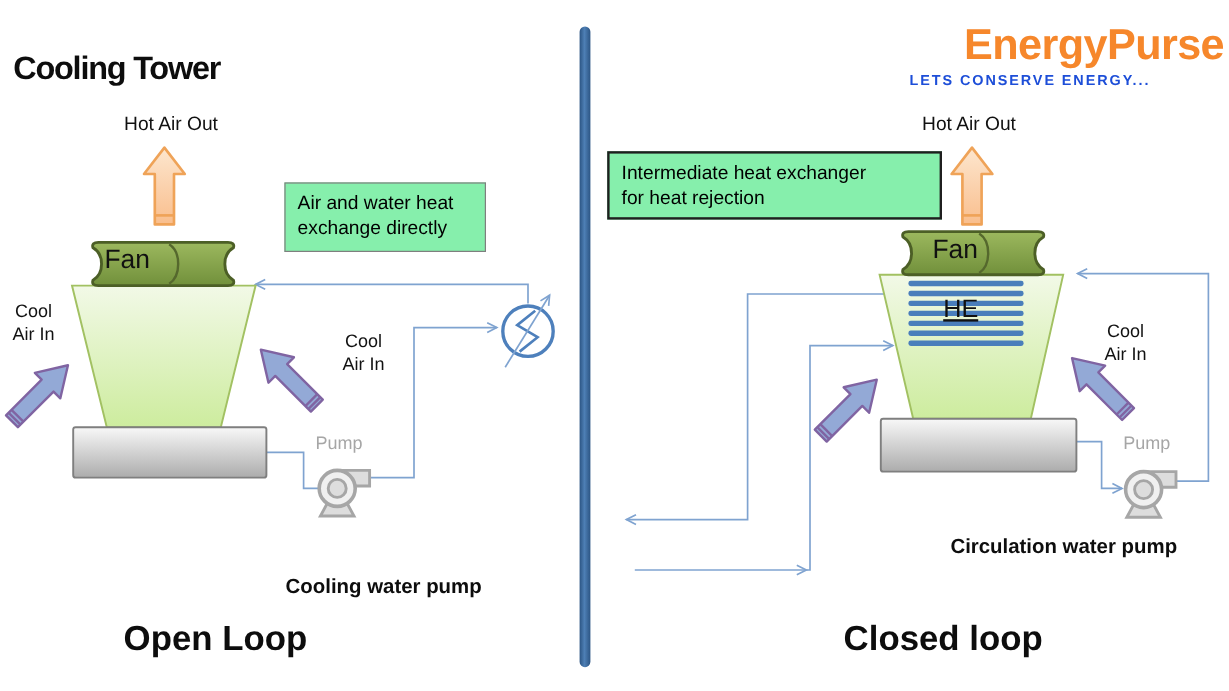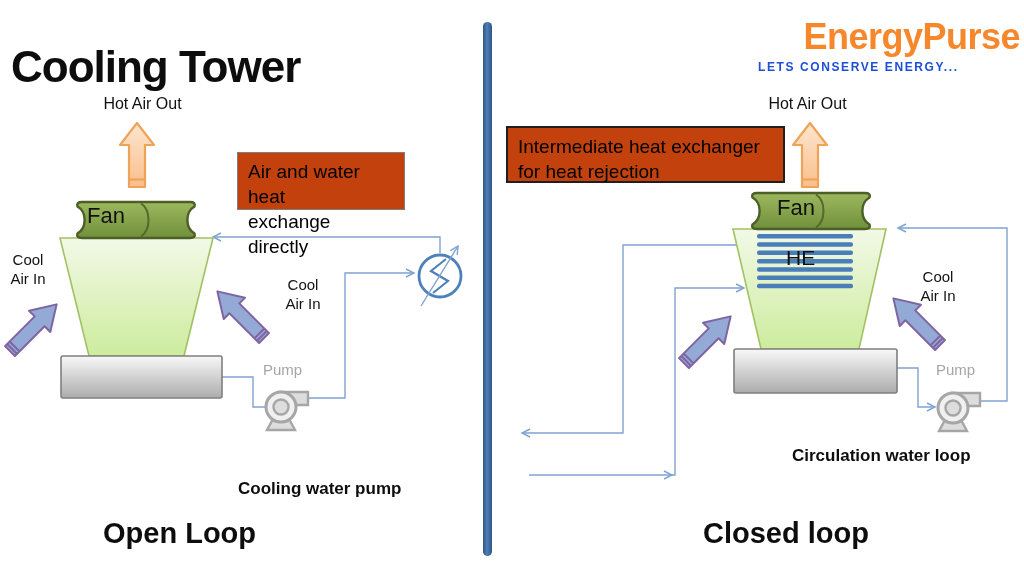--- a/index.html
+++ b/index.html
@@ -1,28 +1,28 @@
 <!DOCTYPE html>
 <html><head>
 <meta charset="utf-8">
 <style>
   html,body{margin:0;padding:0;background:#fff;}
   .canvas{position:relative;width:1024px;height:576px;background:#ffffff;overflow:hidden;
           font-family:"Liberation Sans",sans-serif;}
   .lbl{position:absolute;color:#111;white-space:pre-line;}
-  .title{left:11px;top:42px;font-size:44px;font-weight:bold;color:#0d0d0d;letter-spacing:-1px;}
+  .title{left:11px;top:42px;font-size:27px;font-weight:bold;color:#0d0d0d;letter-spacing:-1px;}
   .hot-air-left{left:95px;top:95px;width:95px;text-align:center;font-size:16px;}
   .hot-air-right{left:760px;top:95px;width:95px;text-align:center;font-size:16px;}
   .cool-left{left:2px;top:251px;width:52px;text-align:center;font-size:15px;line-height:1.25;}
   .cool-mid{left:277px;top:276px;width:52px;text-align:center;font-size:15px;line-height:1.25;}
   .cool-right{left:910px;top:268px;width:56px;text-align:center;font-size:15px;line-height:1.25;}
   .fan-label-left{left:87px;top:203px;font-size:22px;}
   .fan-label-right{left:777px;top:195px;font-size:22px;}
-  .he-label{left:786px;top:246px;font-size:21px;}
-  .note{position:absolute;background:#c2410c;color:#000;font-size:19px;line-height:1.32;
+  .he-label{left:786px;top:246px;font-size:21px;text-decoration:underline;}
+  .note{position:absolute;background:#86efac;color:#000;font-size:16px;line-height:1.32;
         padding:6px 10px;box-sizing:border-box;white-space:pre-line;}
   .note-left{left:237px;top:152px;width:168px;height:58px;border:1.5px solid #7F7F7F;}
   .note-right{left:506px;top:126px;width:279px;height:57px;border:2px solid #1F1F1F;}
   .pump-lbl{color:#A6A6A6;font-size:15px;}
   .pump-lbl-left{left:263px;top:361px;}
   .pump-lbl-right{left:936px;top:361px;}
   .caption{font-size:17px;font-weight:bold;color:#0d0d0d;}
   .caption-left{left:238px;top:437px;margin-top:42px;}
   .caption-right{left:792px;top:446px;}
   .loop{font-size:29px;font-weight:bold;color:#0d0d0d;}
@@ -166,16 +166,16 @@
   <div class="lbl loop loop-left">Open Loop</div>
 
   <div class="lbl hot-air-right">Hot Air Out</div>
   <div class="note note-right">Intermediate heat exchanger
 for heat rejection</div>
   <div class="lbl fan-label-right">Fan</div>
   <div class="lbl he-label">HE</div>
   <div class="lbl cool-right">Cool
 Air In</div>
   <div class="lbl pump-lbl pump-lbl-right">Pump</div>
-  <div class="lbl caption caption-right">Circulation water loop</div>
+  <div class="lbl caption caption-right">Circulation water pump</div>
   <div class="lbl loop loop-right">Closed loop</div>
 
 </div>
 
 </body></html>

